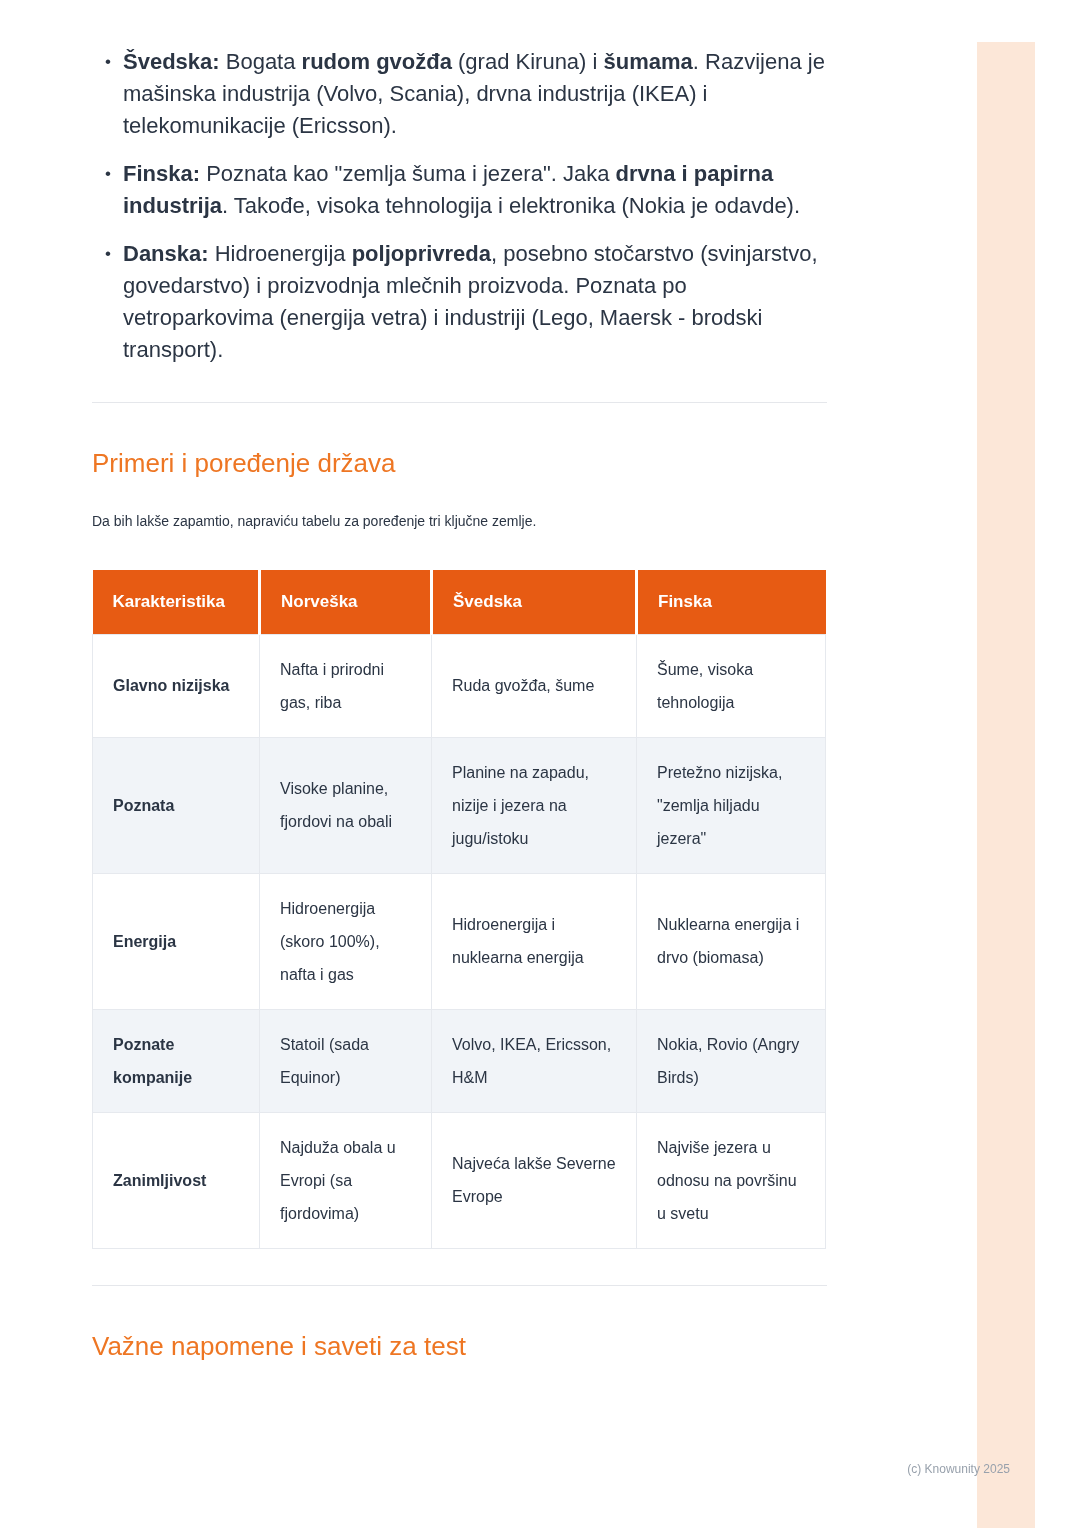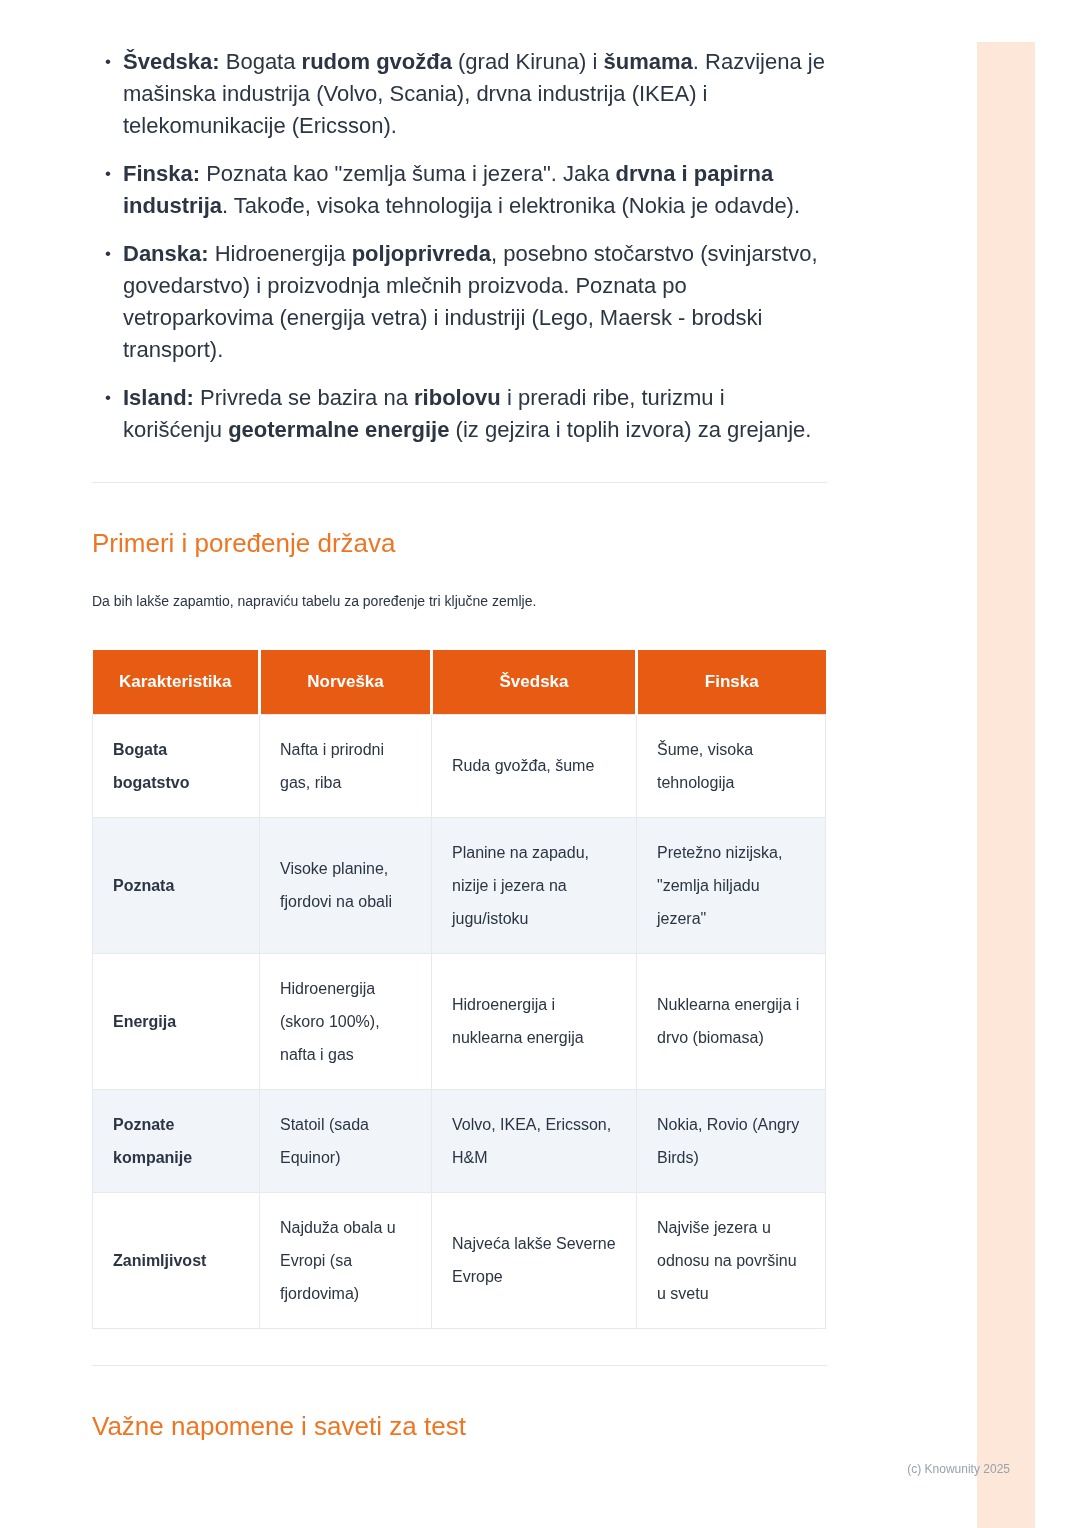--- a/index.html
+++ b/index.html
@@ -22,21 +22,21 @@
   .content{position:absolute;left:92px;top:46px;width:735px;z-index:1;}
   ul.bullets{list-style:none;margin:0;padding:0;}
   ul.bullets li{position:relative;padding-left:31px;margin-bottom:16px;font-size:22px;line-height:32px;}
   ul.bullets li::before{content:"\2022";position:absolute;left:13px;top:0;font-size:17px;color:var(--text);}
   ul.bullets strong{font-weight:700;}
   hr.divider{border:none;border-top:1px solid var(--divider);margin:36px 0 0 0;width:100%;}
   h2.section-heading{color:var(--accent-heading);font-size:26px;font-weight:400;line-height:1.25;margin:44px 0 0 0;}
   p.intro{font-size:14px;line-height:30px;margin:26px 0 0 0;}
   table.compare{width:733px;border-collapse:collapse;margin-top:34px;font-size:16px;table-layout:fixed;}
   table.compare thead th{
-    background:var(--table-header-bg);color:#ffffff;text-align:center;font-weight:700;
+    background:var(--table-header-bg);color:#ffffff;text-align:left;font-weight:700;
     padding:22px 20px;font-size:17px;border-right:3px solid #ffffff;
   }
   table.compare thead th:last-child{border-right:none;}
   table.compare tbody td{
     padding:18px 20px;line-height:33px;border:1px solid var(--table-border);
     vertical-align:middle;background:#ffffff;
   }
   table.compare tbody tr:nth-child(even) td{background:var(--row-alt-bg);}
   table.compare td.rowlabel{font-weight:700;}
   .footer{position:absolute;top:1462px;right:70px;font-size:12px;color:var(--footer-text);z-index:2;}
@@ -45,21 +45,20 @@
 <body>
 
 <div class="stripe"></div>
 
 <div class="content">
 
   <ul class="bullets" id="bullets">
       <li><strong>Švedska:</strong><span> Bogata </span><strong>rudom gvožđa</strong><span> (grad Kiruna) i </span><strong>šumama</strong><span>. Razvijena je mašinska industrija (Volvo, Scania), drvna industrija (IKEA) i telekomunikacije (Ericsson).</span></li>
       <li><strong>Finska:</strong><span> Poznata kao "zemlja šuma i jezera". Jaka </span><strong>drvna i papirna industrija</strong><span>. Takođe, visoka tehnologija i elektronika (Nokia je odavde).</span></li>
       <li><strong>Danska:</strong><span> Hidroenergija </span><strong>poljoprivreda</strong><span>, posebno stočarstvo (svinjarstvo, govedarstvo) i proizvodnja mlečnih proizvoda. Poznata po vetroparkovima (energija vetra) i industriji (Lego, Maersk - brodski transport).</span></li>
-      <li><strong>Island:</strong><span> Privreda se bazira na </span><strong>ribolovu</strong><span> i preradi ribe, turizmu i korišćenju </span><strong>geotermalne energije</strong><span> (iz gejzira i toplih izvora) za grejanje.</span></li>
     </ul>
 
   <hr class="divider">
 
   <h2 class="section-heading">Primeri i poređenje država</h2>
 
   <p class="intro">Da bih lakše zapamtio, napraviću tabelu za poređenje tri ključne zemlje.</p>
 
   <table class="compare">
     <colgroup>
@@ -71,21 +70,21 @@
     <thead>
       <tr id="table-head-row">
           <th>Karakteristika</th>
           <th>Norveška</th>
           <th>Švedska</th>
           <th>Finska</th>
         </tr>
     </thead>
     <tbody id="table-body">
         <tr>
-          <td class="rowlabel">Bogata bogatstvo</td>
+          <td class="rowlabel">Glavno nizijska</td>
           <td>Nafta i prirodni gas, riba</td>
           <td>Ruda gvožđa, šume</td>
           <td>Šume, visoka tehnologija</td>
         </tr>
         <tr>
           <td class="rowlabel">Poznata</td>
           <td>Visoke planine, fjordovi na obali</td>
           <td>Planine na zapadu, nizije i jezera na jugu/istoku</td>
           <td>Pretežno nizijska, "zemlja hiljadu jezera"</td>
         </tr>

